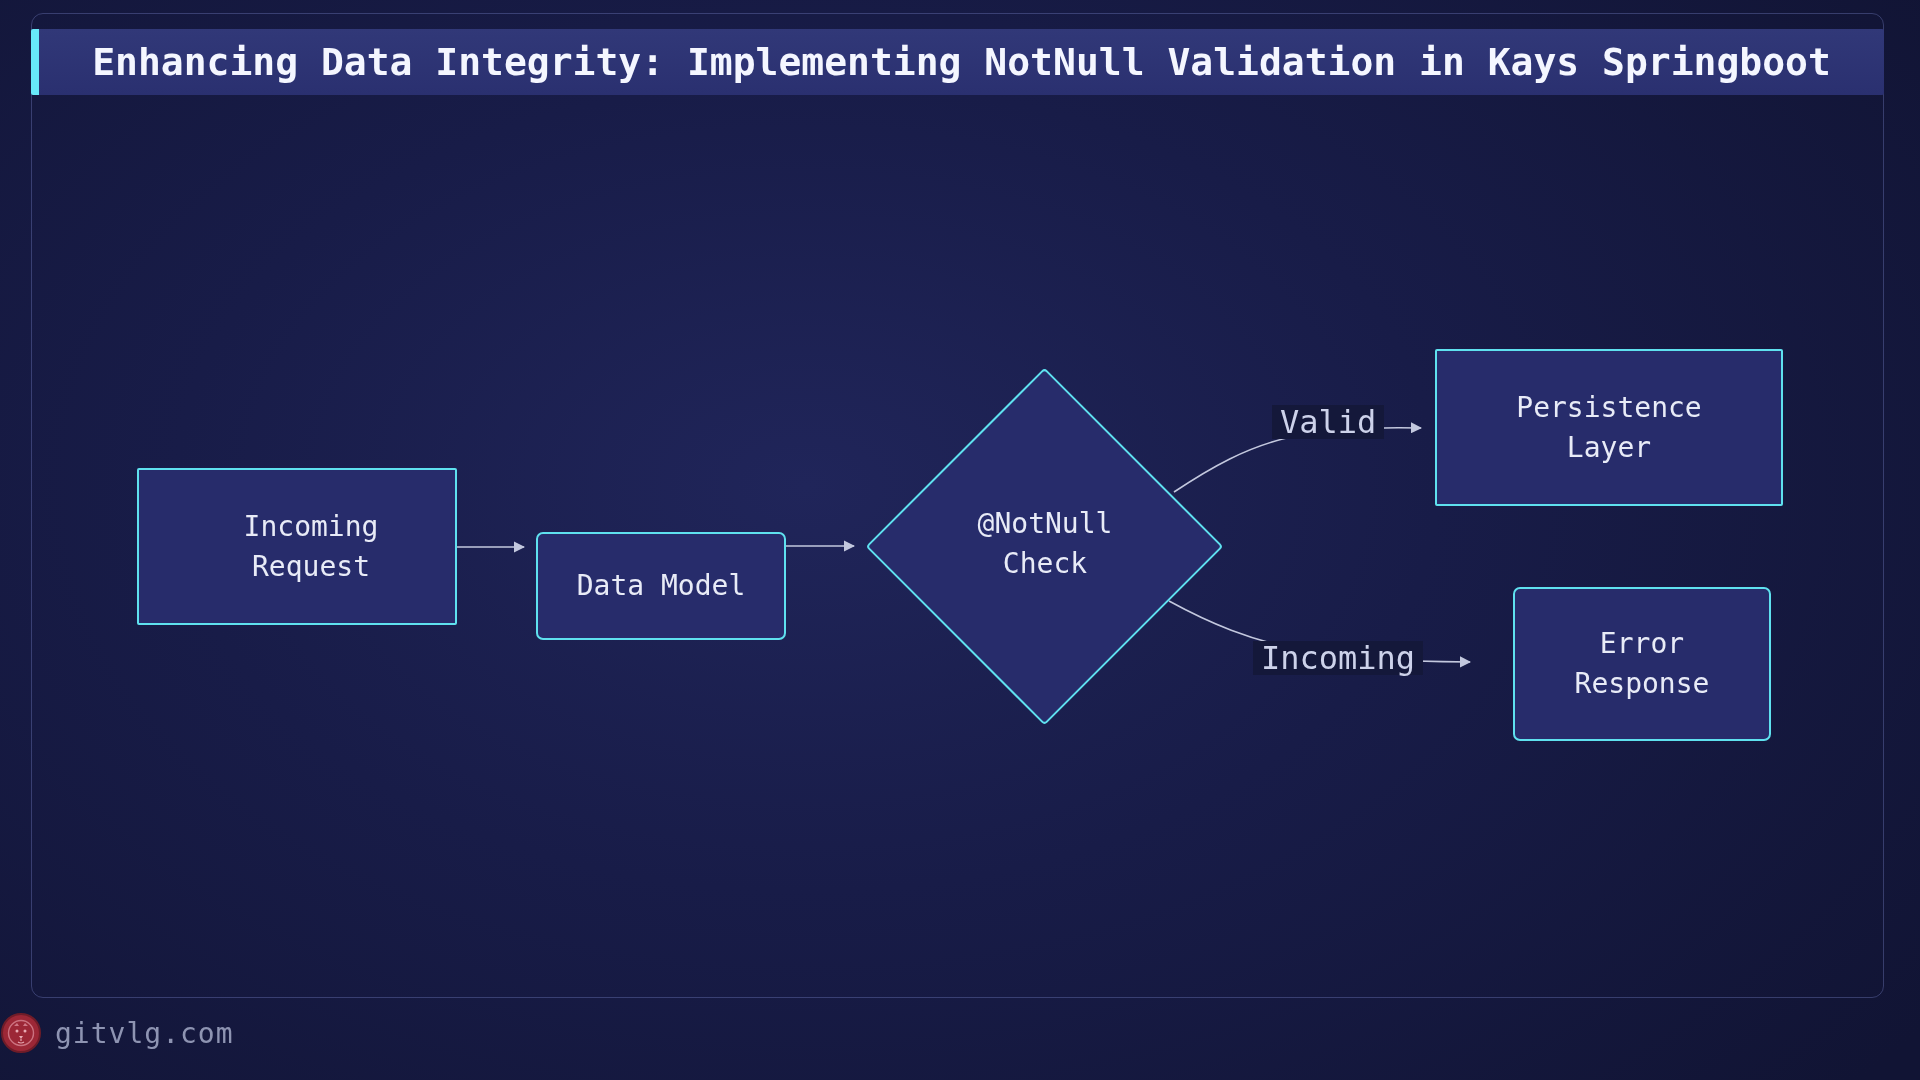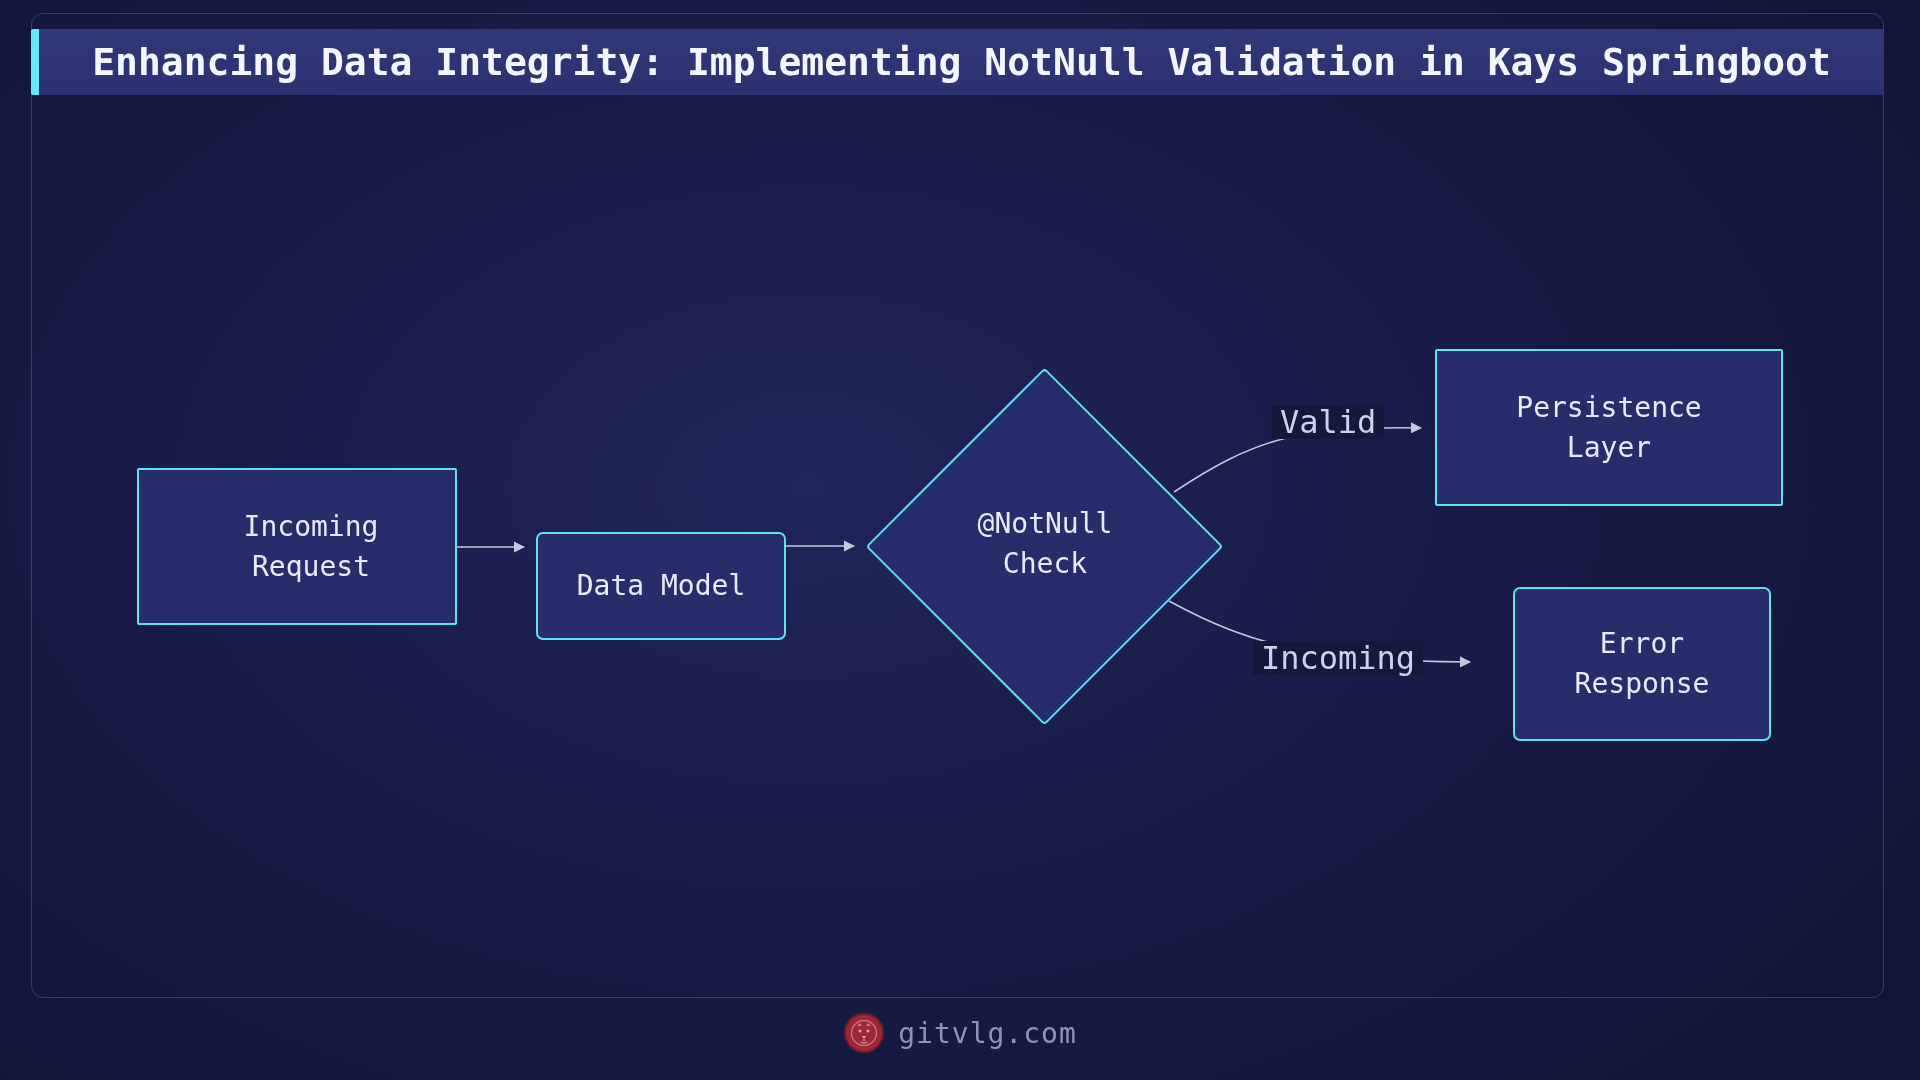--- a/index.html
+++ b/index.html
@@ -86,21 +86,20 @@
     white-space: nowrap;
   }
   .chip-valid   { left: 1272px; top: 405px; }
   .chip-invalid { left: 1253px; top: 641px; }
   .footer {
     position: absolute;
     left: 0; top: 1012px;
     width: 100%;
     display: flex;
     align-items: center;
-    justify-content: center;
     gap: 13px;
   }
   .footer-text {
     font-size: 28px;
     color: #8e94b2;
     letter-spacing: 1px;
   }
 </style>
 </head>
 <body>

